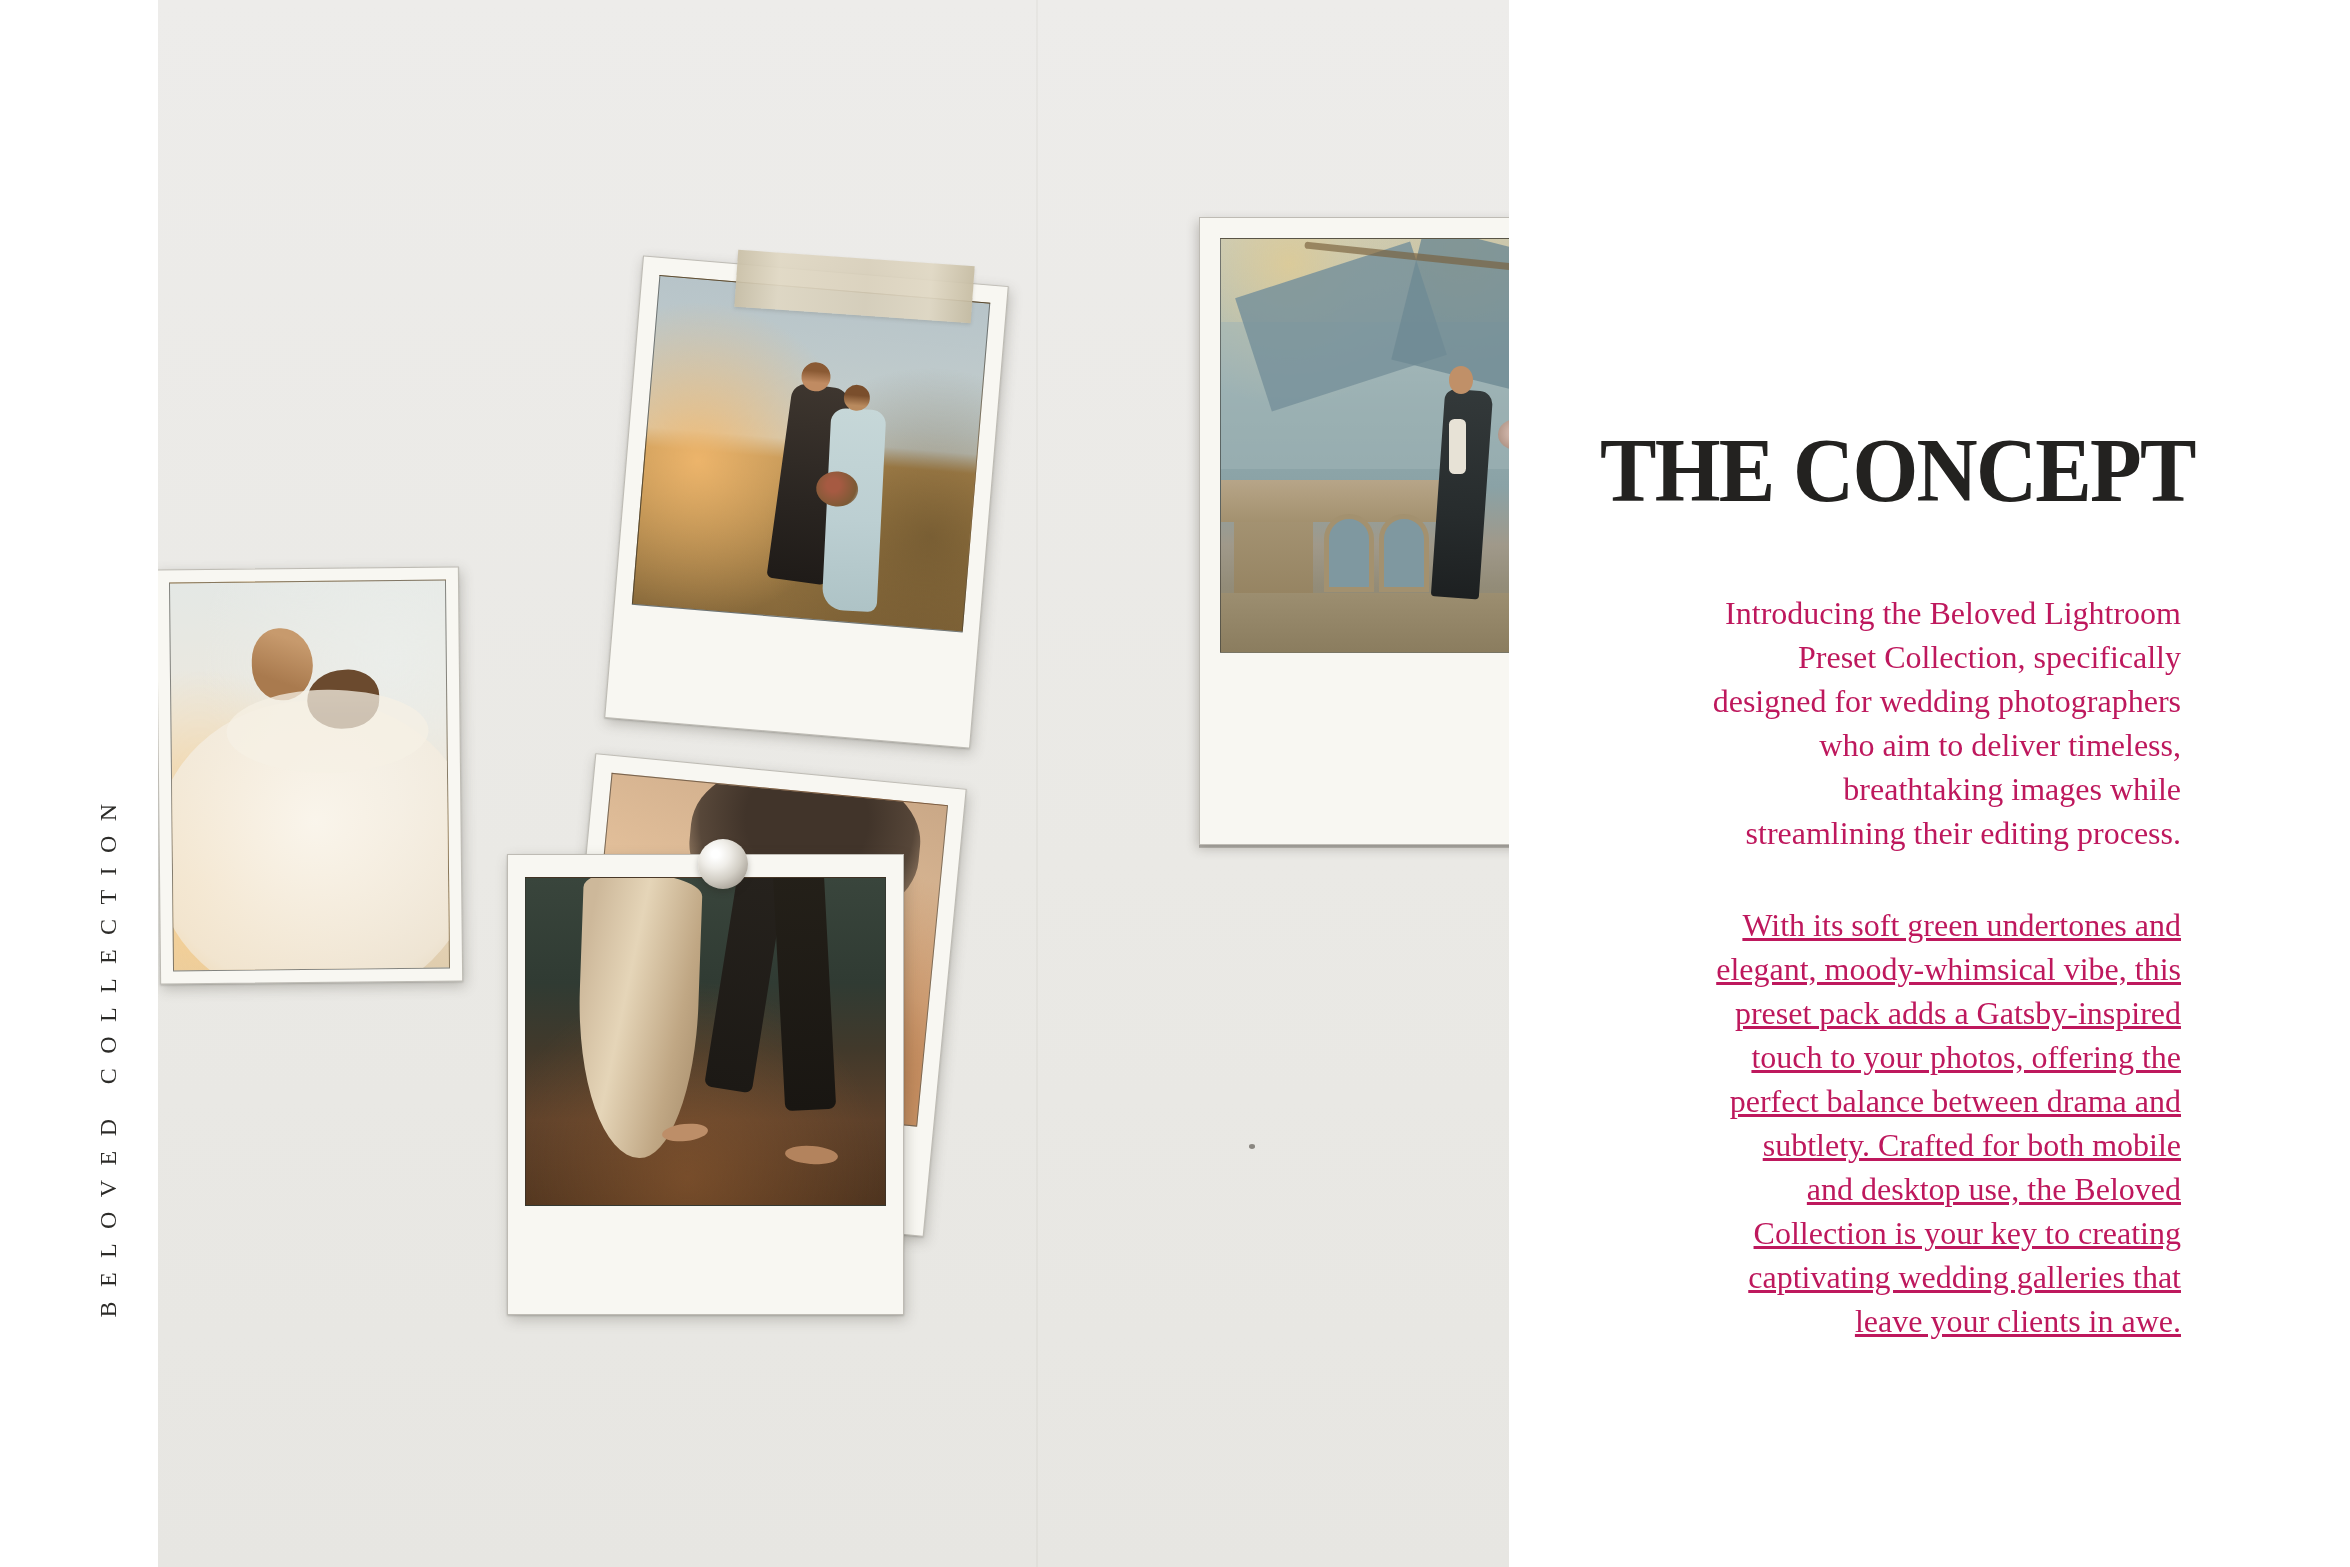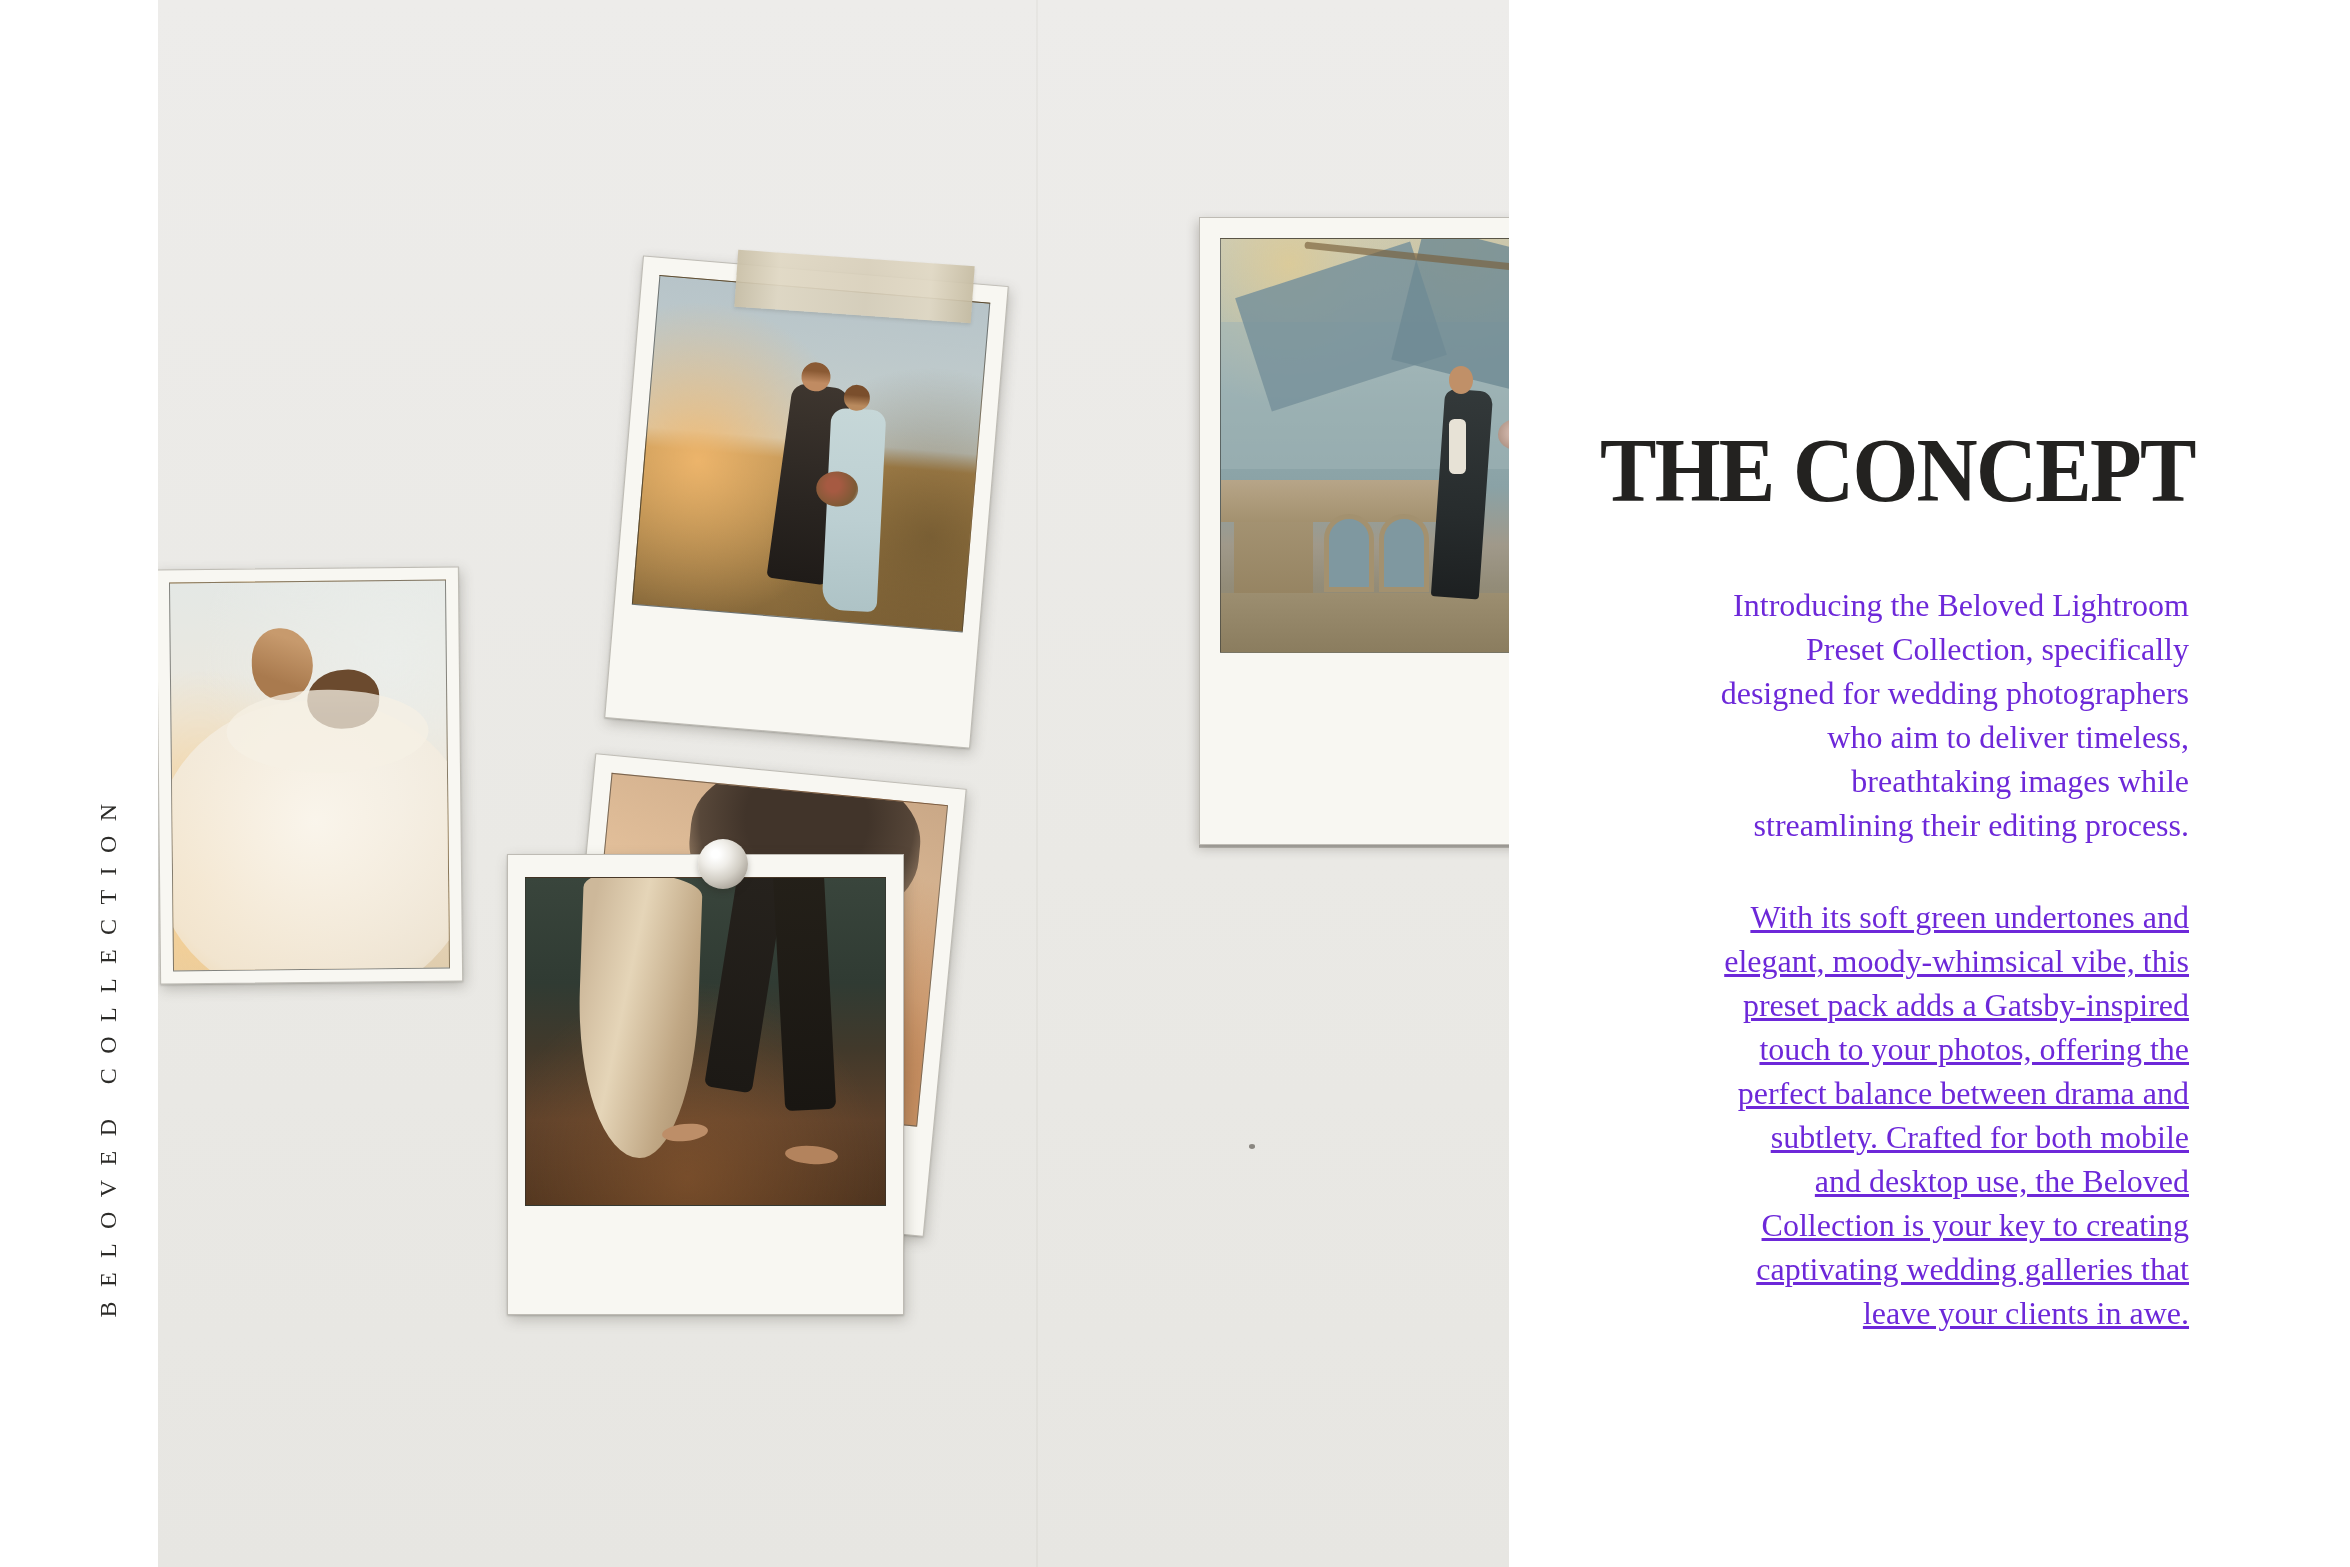--- a/index.html
+++ b/index.html
@@ -111,22 +111,22 @@
 
   .pin{position:absolute;left:540px;top:839px;width:50px;height:50px;border-radius:50%;z-index:6;
     background:radial-gradient(circle at 35% 30%, #ffffff 8%, #efede8 30%, #d2cec5 55%, #a8a298 80%, #8d8377 100%);
     box-shadow:0 3.7px 6.4px rgba(40,35,28,.28);}
 
   
   .concept-panel{position:absolute;left:1509px;top:15px;width:842px;height:1568px;background:#ffffff;}
   .concept-title{position:absolute;top:411px;right:156px;margin:0;font-weight:600;
     font-size:90px;line-height:1;letter-spacing:-1.8px;color:#232220;white-space:nowrap;
     transform:scaleX(.94);transform-origin:right center;}
-  .concept-para{position:absolute;right:154px;width:569px;margin:8px;text-align:right;
-    font-size:32px;line-height:44px;color:#6d28d9;white-space:pre-line;}
+  .concept-para{position:absolute;right:154px;width:569px;margin:16px;text-align:right;
+    font-size:32px;line-height:44px;color:#be185d;white-space:pre-line;}
   .para-1{top:560px;}
   .para-2{top:872px;text-decoration:underline;}
 </style>
 </head>
 <body>
 
 <div class="page">
 
   <div class="side-rail">
     <div class="vertical-label">BELOVED COLLECTION</div>

